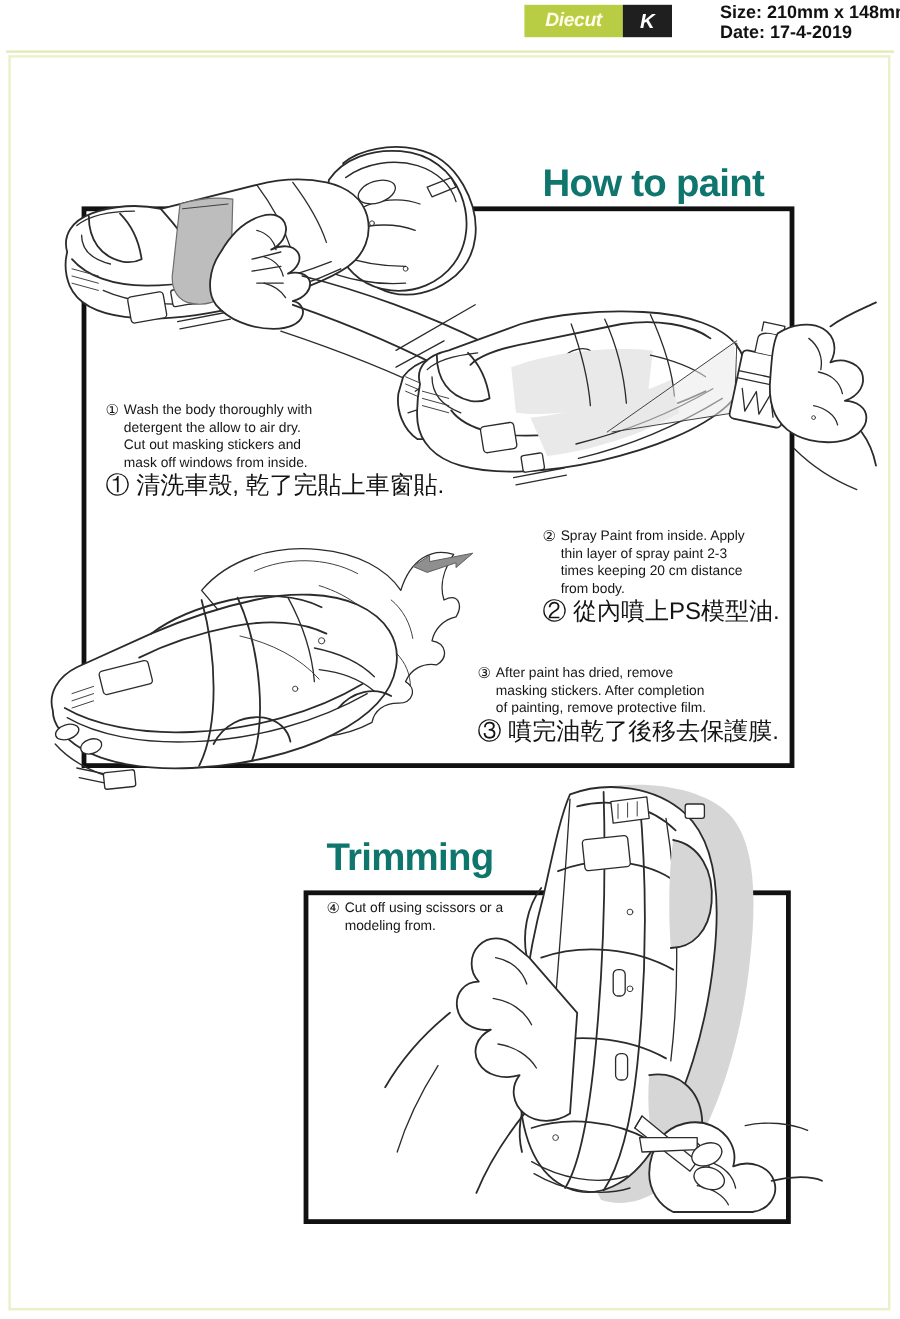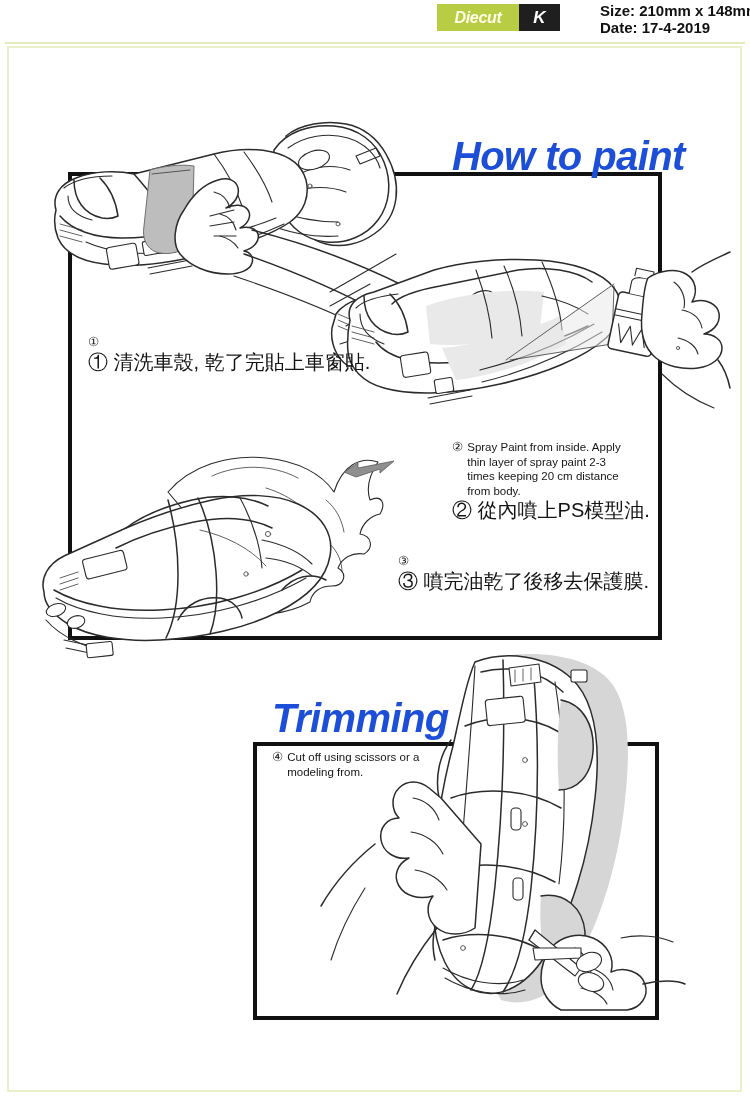--- a/index.html
+++ b/index.html
@@ -78,26 +78,25 @@
     content: "";
     position: absolute;
     left: -4px; top: -6px;
     width: 740px; height: 2px;
     background: #e3ebb8;
   }
 
   
   .section-heading {
     position: absolute;
-    font-size: 40px;
+    font-size: 32px;
     font-weight: bold;
-    color: #1d4ed8;
+    color: #0f766e;
     letter-spacing: -0.6px;
     white-space: nowrap;
-    font-style: italic;
   }
   #heading-how-to-paint { left: 452px; top: 134px; }
   #heading-trimming     { left: 272px; top: 696px; }
 
   
   .section-box {
     position: absolute;
     border: 4px solid #111111;
     box-sizing: border-box;
     background: transparent;
@@ -448,38 +447,45 @@
     <path class="ln2" d="M144 292 L150 282"></path>
   </svg>
 </div>
 
 <div id="heading-how-to-paint" class="section-heading">How to paint</div>
 <div id="heading-trimming" class="section-heading">Trimming</div>
 
 <div id="step-1" class="step-block">
   <div class="step-en">
     <span class="marker">①</span>
+    <span class="body">Wash the body thoroughly with
+detergent the allow to air dry.
+Cut out masking stickers and
+mask off windows from inside.</span>
   </div>
   <div class="step-zh">① 清洗車殼, 乾了完貼上車窗貼.</div>
 </div>
 
 <div id="step-2" class="step-block">
   <div class="step-en">
     <span class="marker">②</span>
     <span class="body">Spray Paint from inside. Apply
 thin layer of spray paint 2-3
 times keeping 20 cm distance
 from body.</span>
   </div>
   <div class="step-zh">② 從內噴上PS模型油.</div>
 </div>
 
 <div id="step-3" class="step-block">
   <div class="step-en">
     <span class="marker">③</span>
+    <span class="body">After paint has dried, remove
+masking stickers. After completion
+of painting, remove protective film.</span>
   </div>
   <div class="step-zh">③ 噴完油乾了後移去保護膜.</div>
 </div>
 
 <div id="step-4" class="step-block">
   <div class="step-en">
     <span class="marker">④</span>
     <span class="body">Cut off using scissors or a
 modeling from.</span>
   </div>

